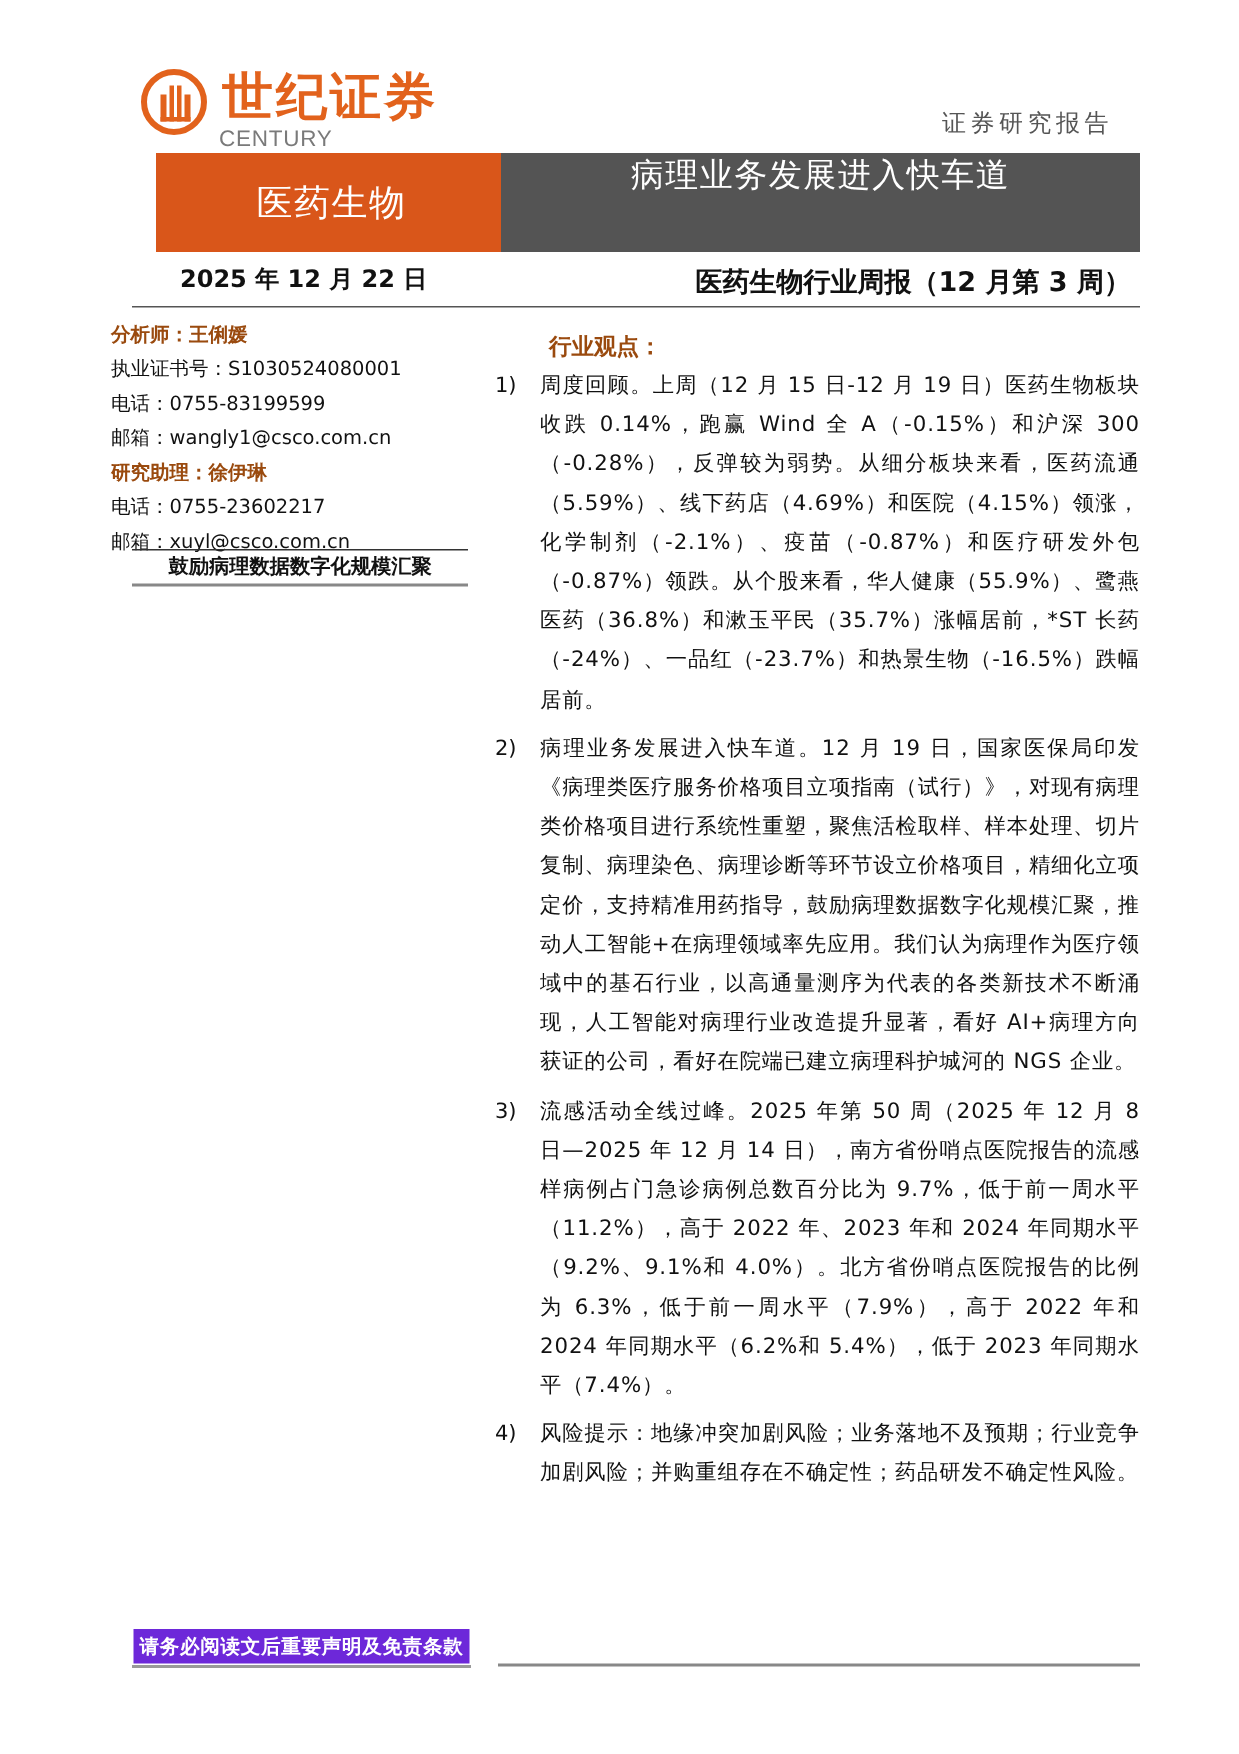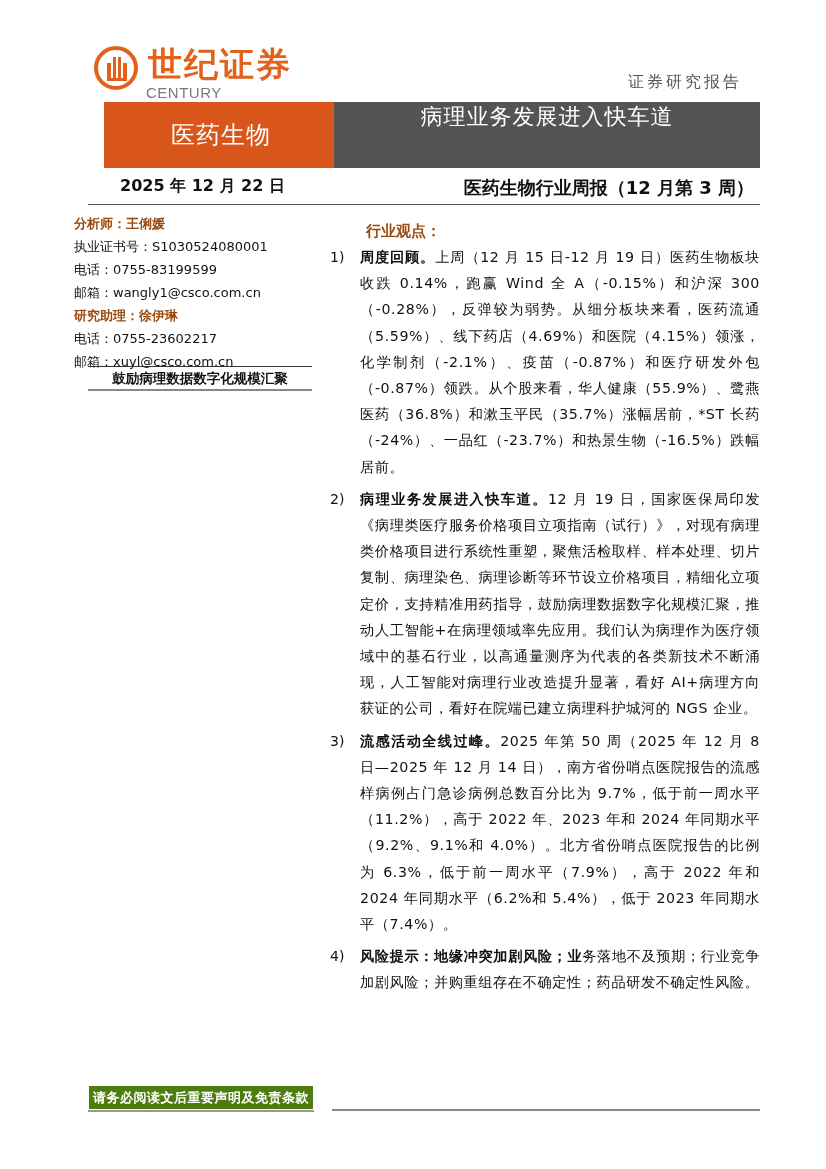--- a/index.html
+++ b/index.html
@@ -39,25 +39,25 @@
           font-size: 13.5px; font-weight: bold; line-height: 20px; }
   .qual-bot { position: absolute; left: 88px; top: 389px; width: 224px; height: 2px; background: #888; }
 
   
   .viewpoint-title { position: absolute; left: 366px; top: 222px; font-size: 15px; font-weight: bold;
                      color: #9a4a0e; }
   .points { position: absolute; left: 330px; top: 244px; width: 430px; }
   .point { position: relative; padding-left: 30px; margin-bottom: 6px; }
   .point .num { position: absolute; left: 0; top: 0; font-size: 14px; line-height: 26.2px; }
   .point .body { font-size: 14.2px; line-height: 26.2px; text-align: justify; letter-spacing: 0.6px; }
-  .point .lead { font-weight: bold; }
+  .point .lead { font-weight: normal; }
 
   
   .footer-btn { position: absolute; left: 89px; top: 1086px; width: 224px; height: 23px;
-                background: #4d7c0f; color: #fff; font-size: 13px; font-weight: bold;
+                background: #6d28d9; color: #fff; font-size: 13px; font-weight: bold;
                 display: flex; align-items: center; justify-content: center; letter-spacing: 0.5px; }
   .footer-line-l { position: absolute; left: 88px; top: 1110px; width: 226px; height: 2px; background: #999; }
   .footer-line-r { position: absolute; left: 332px; top: 1109px; width: 428px; height: 2px; background: #888; }
 </style>
 </head>
 <body>
 
 <div class="logo">
   <div class="logo-mark">
     <div class="bars">

